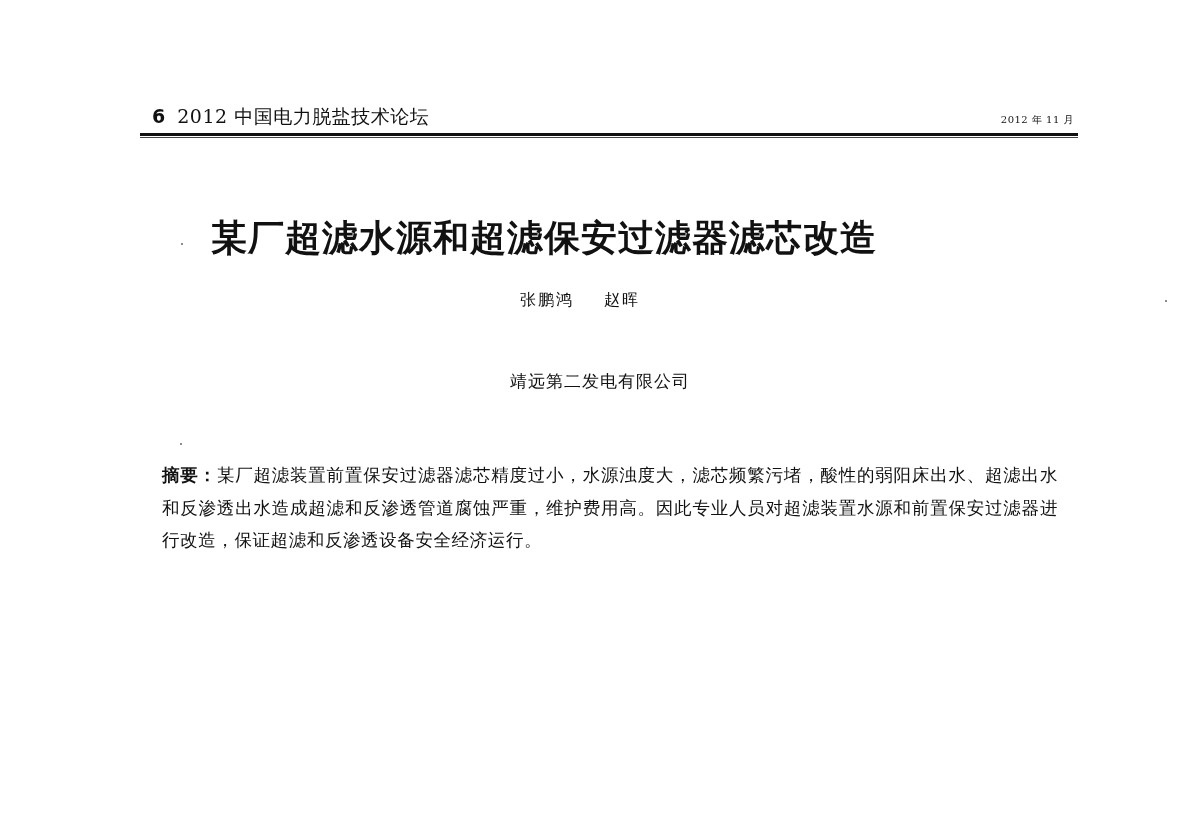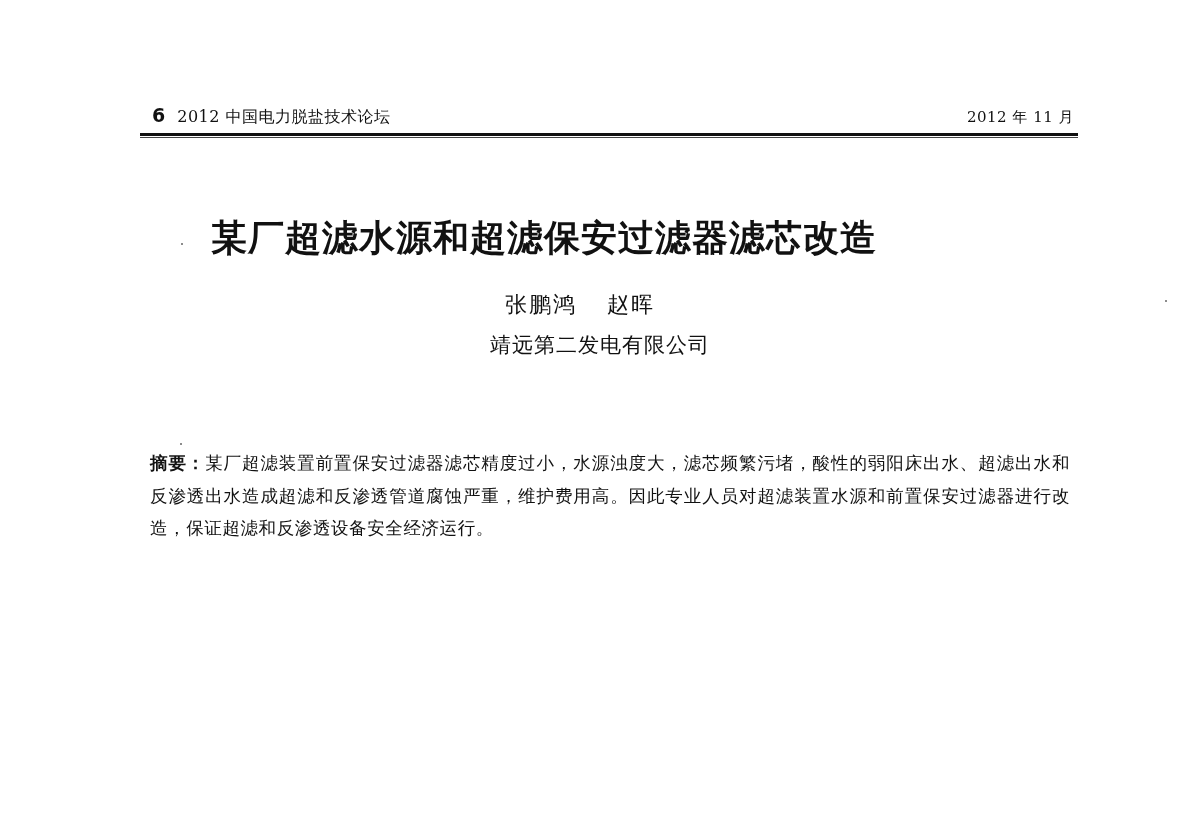--- a/index.html
+++ b/index.html
@@ -10,47 +10,47 @@
   .page { position: absolute; left: 0; top: 0; width: 1200px; height: 825px; }
   .header {
     position: absolute; left: 152px; top: 104px; width: 922px; height: 26px;
     display: flex; align-items: baseline; justify-content: space-between;
   }
   .header-left { display: flex; align-items: baseline; }
   .page-num {
     font-family: "DejaVu Sans", "Liberation Sans", sans-serif;
     font-weight: bold; font-size: 19px; margin-right: 12px;
   }
-  .journal { font-size: 16px; letter-spacing: 0.5px; }
-  .date { font-size: 15px; letter-spacing: 0.5px; }
+  .journal { font-size: 19px; letter-spacing: 0.5px; }
+  .date { font-size: 10px; letter-spacing: 0.5px; }
   .rule-thick {
     position: absolute; left: 140px; top: 133px; width: 938px; height: 3px; background: #111;
   }
   .rule-thin {
     position: absolute; left: 140px; top: 137px; width: 938px; height: 1px; background: #444;
   }
   .title {
     position: absolute; left: 0; top: 214px; width: 1088px; text-align: center;
     font-size: 36px; font-weight: bold; letter-spacing: 1px;
     font-family: "DejaVu Sans", "Liberation Sans", sans-serif;
   }
   .authors {
     position: absolute; left: 0; top: 290px; width: 1160px; text-align: center;
-    font-size: 22px; letter-spacing: 2px;
+    font-size: 16px; letter-spacing: 2px;
   }
   .authors span + span { margin-left: 30px; }
   .affiliation {
-    position: absolute; left: 0; top: 331px; width: 1200px; text-align: center;
-    font-size: 21px; letter-spacing: 1px;
+    position: absolute; left: 0; top: 370px; width: 1200px; text-align: center;
+    font-size: 17px; letter-spacing: 1px;
   }
   .body-text {
     position: absolute; left: 150px; top: 447px; width: 920px;
     font-size: 17.5px; line-height: 32.5px; letter-spacing: 0.6px; text-align: justify;
   }
-  .body-text p { margin: 0; }
+  .body-text p { margin: 12px; }
   .body-text p.indent { text-indent: 2.4em; }
   .abstract-label { font-weight: bold; font-family: "DejaVu Sans", "Liberation Sans", sans-serif; }
   .speck { position: absolute; width: 2px; height: 2px; background: #666; border-radius: 50%; }
 </style>
 </head>
 <body>
 
 <div class="page">
 
   <div class="header">

